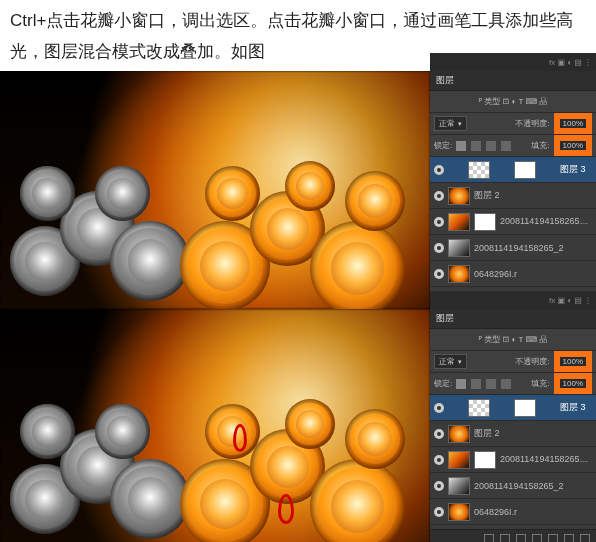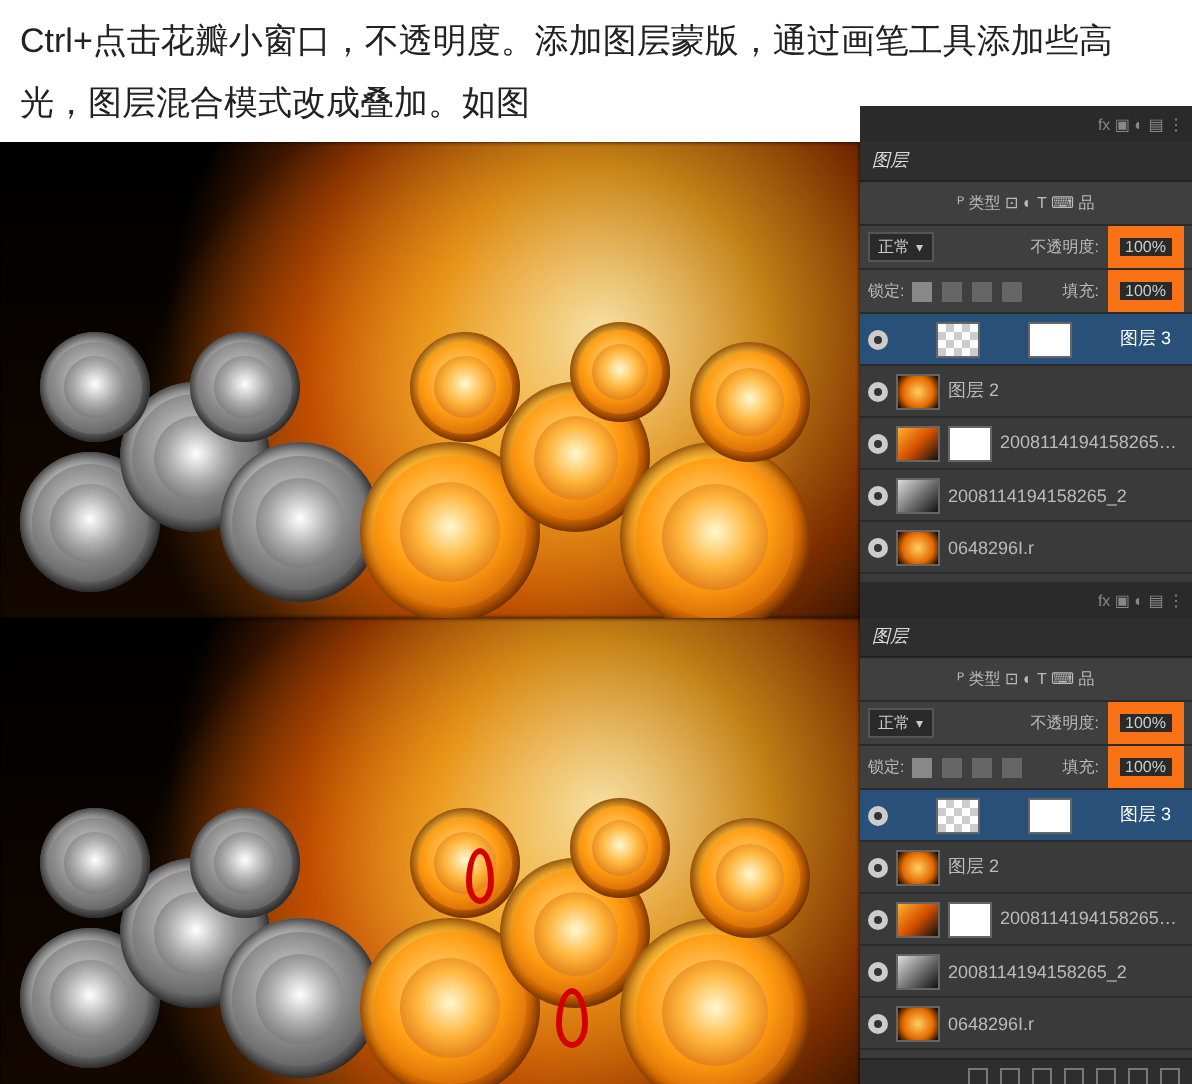--- a/index.html
+++ b/index.html
@@ -22,21 +22,21 @@
   .gray .rose { background: radial-gradient(circle at 40% 35%, #e8e8e8 0%, #bcbcbc 25%, #6f6f6f 60%, #333 100%); box-shadow: inset 0 0 8px #000; }
   .gray .rose::before { background: radial-gradient(circle at 45% 40%, #ddd 0%, #888 50%, #444 100%); }
   .gray .rose::after { inset:22%; background: radial-gradient(circle at 50% 45%, #fff 0%, #aaa 45%, #555 100%); }
   .warm .rose { background: radial-gradient(circle at 40% 35%, #fff2b0 0%, #ffc23a 25%, #e57400 60%, #5a1d00 100%); box-shadow: inset 0 0 8px #3a1200; }
   .warm .rose::before { background: radial-gradient(circle at 45% 40%, #ffe490 0%, #ff9a10 50%, #b04400 100%); }
   .warm .rose::after { inset:22%; background: radial-gradient(circle at 50% 45%, #fff8d0 0%, #ffb43a 45%, #c85500 100%); }
   .highlight-mark { position:absolute; border:3px solid #d40000; border-radius:50% 50% 50% 50% / 60% 60% 40% 40%; }
 
   
   .panel-tabs { height: 20px; background:#2e2e2e; border-bottom:1px solid #222; display:flex; align-items:center; padding:0 6px; gap:10px; }
-  .panel-tabs span { color:#ddd;font-style:italic; }
+  .panel-tabs span { color:#ddd; }
   .panel-row { height: 22px; display:flex; align-items:center; padding:0 4px; gap:4px; border-bottom:1px solid #2a2a2a; background:#3f3f3f;justify-content:center; }
   .panel-row.small { font-size:8px; }
   .dropdown { background:#2a2a2a; border:1px solid #555; padding:1px 4px; color:#ccc; display:inline-flex; align-items:center; gap:3px; }
   .dropdown .chev { font-size:7px; }
   .pct-box { background:#2a2a2a; border:6px solid #f97316; padding:0 3px; color:#ccc; min-width:26px; text-align:right; display:inline-block;}
   .lock-icons { display:flex; gap:5px; align-items:center; }
   .mini-icon { width:10px; height:10px; display:inline-block; }
   .layer-list { overflow:hidden; }
   .layer { height: 26px; display:flex; align-items:center; gap:4px; padding:0 4px; background:#3a3a3a; border-bottom:1px solid #2b2b2b; }
   .layer.selected { background:#295079; color:#fff;gap:24px; }
@@ -50,21 +50,21 @@
   .thumb.fire-th { background: radial-gradient(circle at 50% 50%, #ffcf60 0%, #e36800 60%, #000 100%); }
   .thumb.black { background:#000; }
   .layer-name { flex:1; white-space:nowrap; overflow:hidden; text-overflow:ellipsis; }
   .panel-header-icons { position:absolute; top:-18px; right:0; height:18px; width:166px; background:#2a2a2a; color:#888; font-size:8px; display:flex; align-items:center; justify-content:flex-end; gap:4px; padding:0 4px; }
   .panel-footer { position:absolute; bottom:0; left:0; right:0; height:18px; background:#2e2e2e; border-top:1px solid #222; display:flex; align-items:center; justify-content:flex-end; gap:6px; padding:0 6px; }
   .footer-ico { width:10px;height:10px;border:1px solid #777; }
 </style>
 </head>
 <body>
 
-<div class="instruction">Ctrl+点击花瓣小窗口，不透明度。添加图层蒙版，通过画笔工具添加些高光，图层混合模式改成叠加。如图</div>
+<div class="instruction">Ctrl+点击花瓣小窗口，调出选区。点击花瓣小窗口，通过画笔工具添加些高光，图层混合模式改成叠加。如图</div>
 
 <div class="figure-area">
 
   <div class="fig-row">
     <div class="canvas">
       <div class="fire"></div>
 
       <div class="gray">
         <div class="rose" style="left:10px;top:155px;width:70px;height:70px"></div>
         <div class="rose" style="left:60px;top:120px;width:75px;height:75px"></div>

